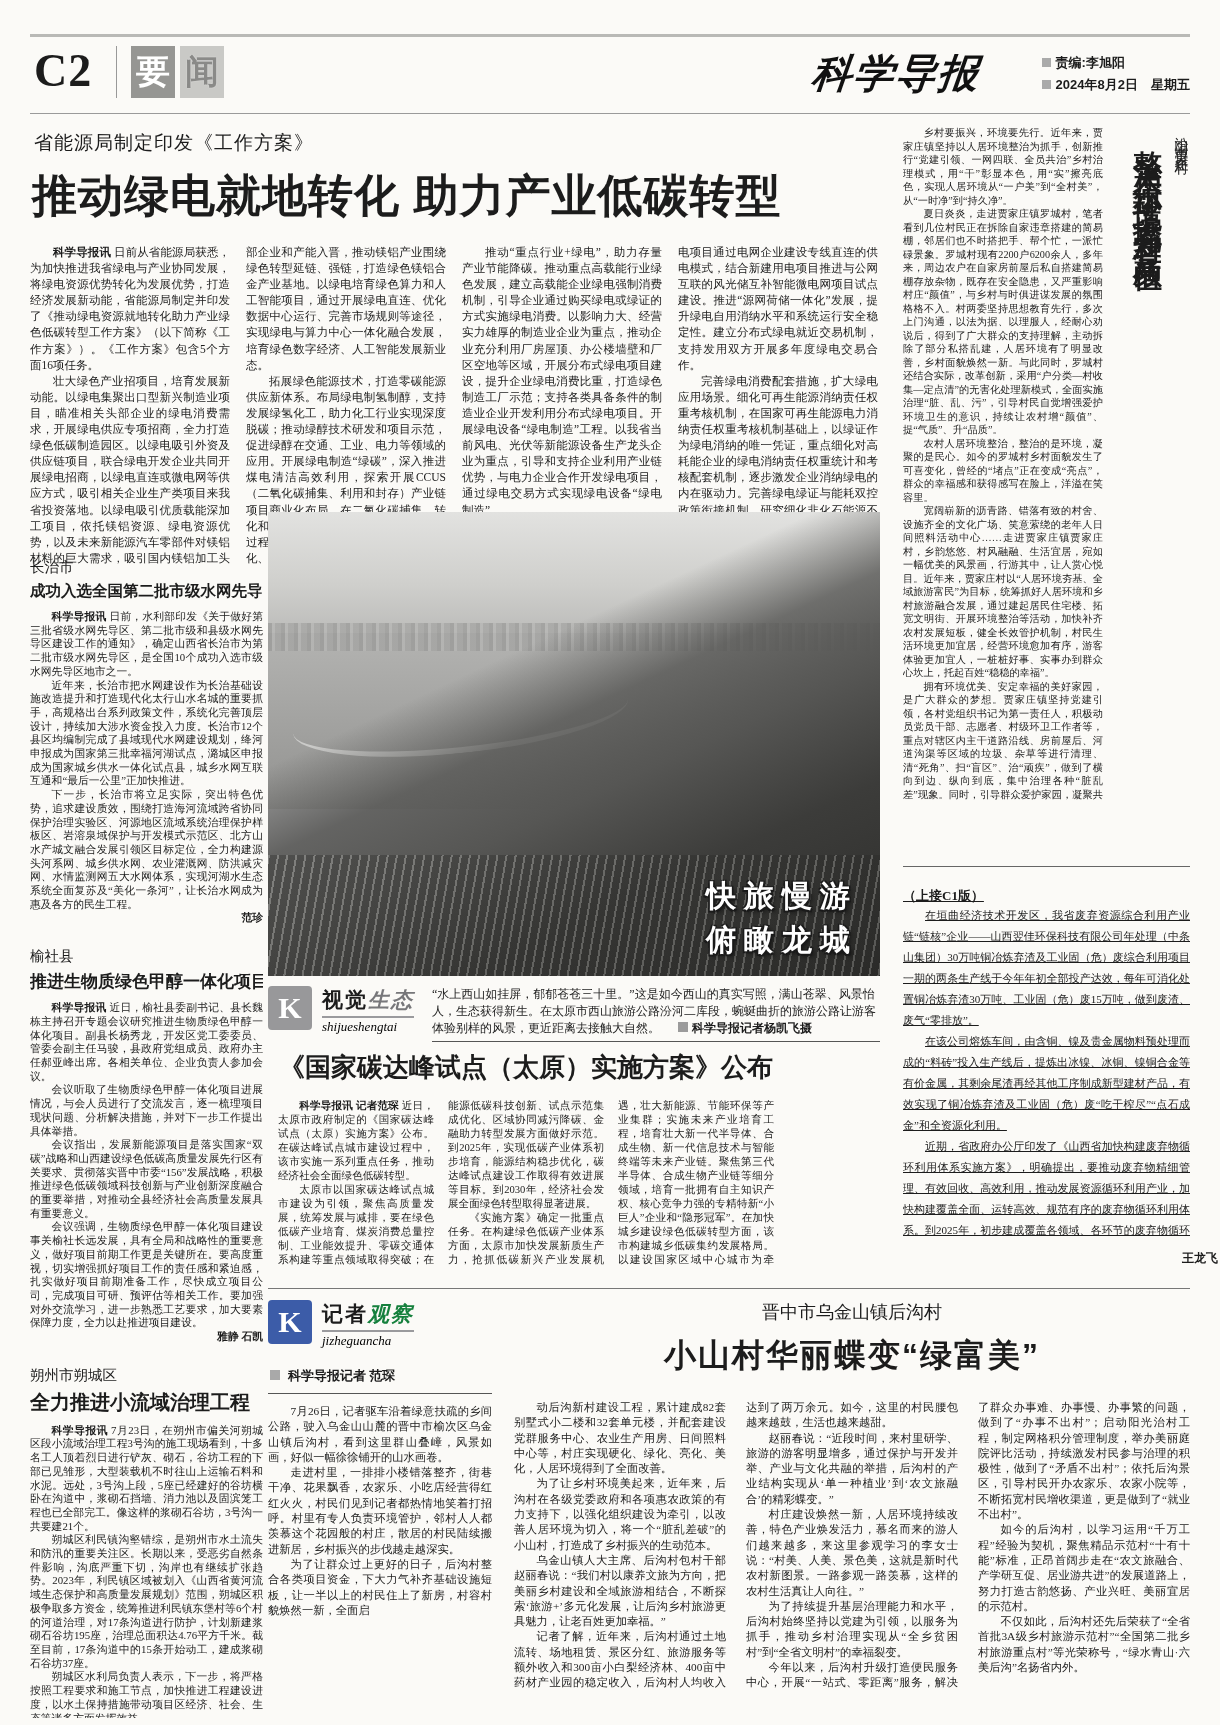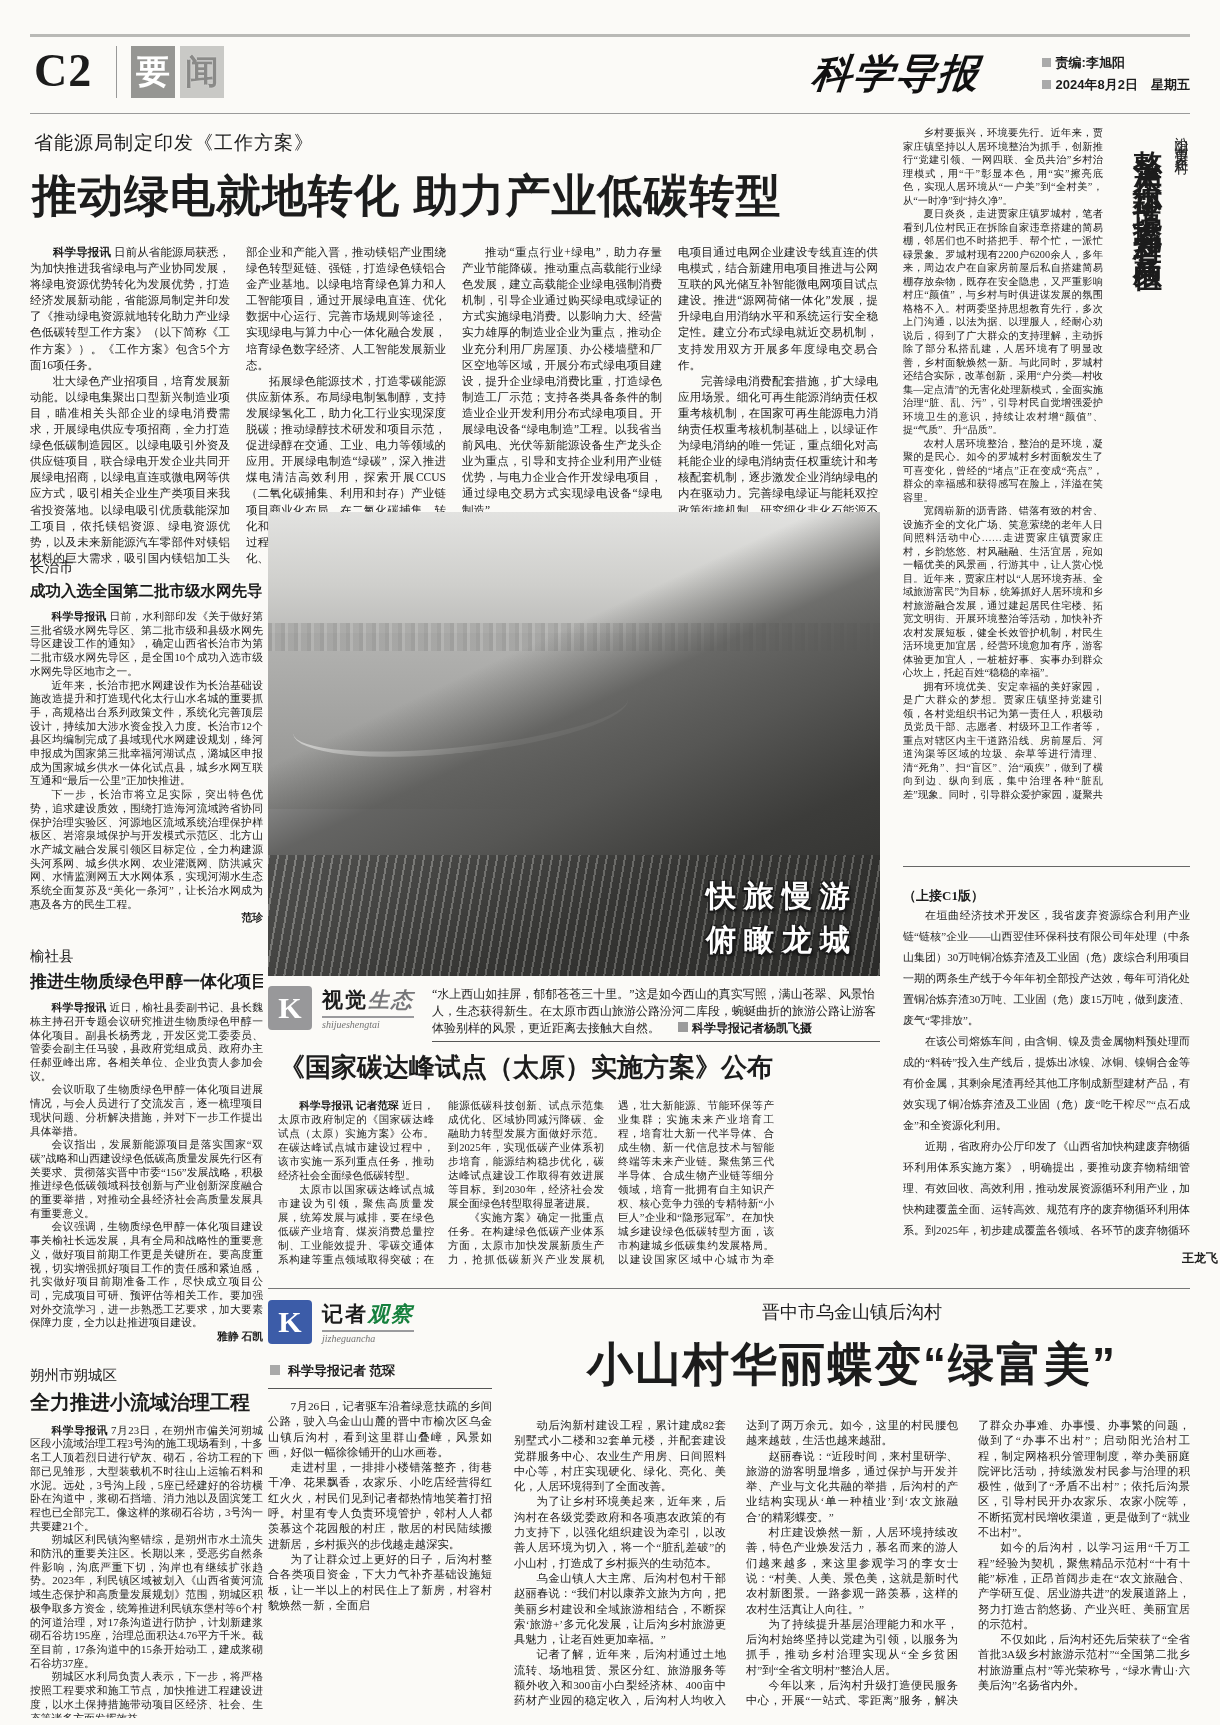--- a/index.html
+++ b/index.html
@@ -80,47 +80,47 @@
   #shijue { left:268px; top:986px; width:612px; height:56px; display:flex; }
   .k-logo { width:44px; height:44px; display:flex; align-items:center; justify-content:center;
     border-radius:4px; color:#fff; font-size:30px; font-weight:bold; font-family:"Liberation Serif",serif; }
   .k-gray { background:#98989a; }
   .k-blue { background:#3c5ca8; }
   .logo-txt { margin-left:10px; }
   .logo-cn { font-size:21px; font-weight:bold; letter-spacing:2px; }
   .logo-cn .script { font-style:italic; font-weight:bold; font-family:Liberation Sans, sans-serif; }
   .logo-gray-script { color:#77777a; }
   .logo-blue-script { color:#15803d; }
-  .logo-py { font-size:10px; font-style:italic; color:#737373; border-top:2px solid #9a9a9d; margin-top:2px; padding-top:1px; }
+  .logo-py { font-size:13px; font-style:italic; color:#000000; border-top:2px solid #9a9a9d; margin-top:2px; padding-top:1px; }
   #sj-caption { flex:1; margin-left:18px; font-size:12px; line-height:17px; border-bottom:1px solid #555; padding-bottom:2px; position:relative;}
   #sj-credit { font-weight:bold; white-space:nowrap; }
   .credit-sq { display:inline-block; width:10px; height:10px; background:#9b9b9b; margin:0 4px 0 18px; }
 
   
   #tanfeng { left:278px; top:1050px; width:496px; height:226px; }
   #tf-headline { text-align:center; font-size:26px; font-weight:bold; letter-spacing:0px; margin-bottom:14px; white-space:nowrap;}
   #tf-body { column-count:3; column-gap:14px; font-size:10.6px; line-height:14px; height:170px; overflow:hidden; }
 
   
-  #jixu { left:903px; top:866px; width:287px; height:412px; border-top:1px solid #666; padding-top:20px; }
+  #jixu { left:903px; top:866px; width:287px; height:412px; border-top:1px solid #666; padding-top:20px;text-decoration:underline; }
   #jx-marker { font-weight:bold; font-size:13px; text-indent:0; }
   #jx-body { font-size:11px; line-height:21px; height:340px; overflow:hidden; position:relative; }
   #jx-byline { position:absolute; right:2px; top:1250px; font-weight:bold; font-size:12px; }
 
   
   #bottom-rule { left:268px; top:1288px; width:922px; height:1px; background:#777; }
   #bottom { left:268px; top:1300px; width:922px; height:420px; display:flex; }
   #bt-left { width:224px; }
   #guancha-logo { display:flex; margin-bottom:12px; }
   #bt-reporter { font-weight:bold; font-size:13px; border-bottom:1.5px solid #555; padding:6px 0 8px 2px; margin-bottom:10px; }
   #bt-reporter .sq { display:inline-block; width:10px; height:10px; background:#a9a9a9; margin-right:8px; }
   #bt-col1 { font-size:11.3px; line-height:15.3px; height:330px; overflow:hidden; }
   #bt-right { flex:1; margin-left:22px; }
   #bt-kicker { text-align:center; font-size:18px; margin-bottom:10px; }
-  #bt-headline { text-align:center; font-size:46px; font-weight:900; letter-spacing:2px; margin-bottom:22px; white-space:nowrap; }
+  #bt-headline { text-align:center; font-size:32px; font-weight:900; letter-spacing:2px; margin-bottom:22px; white-space:nowrap; }
   #bt-cols { column-count:3; column-gap:20px; font-size:11.3px; line-height:15.3px; height:300px; overflow:hidden; }
 </style>
 </head>
 <body>
 
 <div id="top-rule" class="abs"></div>
 <div id="header" class="abs">
   <div id="page-no">C2</div>
   <div id="section-blocks">
     <div class="sec-block dark">要</div>
@@ -261,20 +261,20 @@
   <div id="bt-right">
     <div id="bt-kicker">晋中市乌金山镇后沟村</div>
     <div id="bt-headline" class="sans">小山村华丽蝶变“绿富美”</div>
     <div id="bt-cols">
       <p>动后沟新村建设工程，累计建成82套别墅式小二楼和32套单元楼，并配套建设党群服务中心、农业生产用房、日间照料中心等，村庄实现硬化、绿化、亮化、美化，人居环境得到了全面改善。</p>
       <p>为了让乡村环境美起来，近年来，后沟村在各级党委政府和各项惠农政策的有力支持下，以强化组织建设为牵引，以改善人居环境为切入，将一个“脏乱差破”的小山村，打造成了乡村振兴的生动范本。</p>
       <p>乌金山镇人大主席、后沟村包村干部赵丽春说：“我们村以康养文旅为方向，把美丽乡村建设和全域旅游相结合，不断探索‘旅游+’多元化发展，让后沟乡村旅游更具魅力，让老百姓更加幸福。”</p>
       <p>记者了解，近年来，后沟村通过土地流转、场地租赁、景区分红、旅游服务等额外收入和300亩小白梨经济林、400亩中药材产业园的稳定收入，后沟村人均收入达到了两万余元。如今，这里的村民腰包越来越鼓，生活也越来越甜。</p>
       <p>赵丽春说：“近段时间，来村里研学、旅游的游客明显增多，通过保护与开发并举、产业与文化共融的举措，后沟村的产业结构实现从‘单一种植业’到‘农文旅融合’的精彩蝶变。”</p>
       <p>村庄建设焕然一新，人居环境持续改善，特色产业焕发活力，慕名而来的游人们越来越多，来这里参观学习的李女士说：“村美、人美、景色美，这就是新时代农村新图景。一路参观一路羡慕，这样的农村生活真让人向往。”</p>
-      <p>为了持续提升基层治理能力和水平，后沟村始终坚持以党建为引领，以服务为抓手，推动乡村治理实现从“全乡贫困村”到“全省文明村”整治人居。</p>
+      <p>为了持续提升基层治理能力和水平，后沟村始终坚持以党建为引领，以服务为抓手，推动乡村治理实现从“全乡贫困村”到“全省文明村”的幸福裂变。</p>
       <p>今年以来，后沟村升级打造便民服务中心，开展“一站式、零距离”服务，解决了群众办事难、办事慢、办事繁的问题，做到了“办事不出村”；启动阳光治村工程，制定网格积分管理制度，举办美丽庭院评比活动，持续激发村民参与治理的积极性，做到了“矛盾不出村”；依托后沟景区，引导村民开办农家乐、农家小院等，不断拓宽村民增收渠道，更是做到了“就业不出村”。</p>
       <p>如今的后沟村，以学习运用“千万工程”经验为契机，聚焦精品示范村“十有十能”标准，正昂首阔步走在“农文旅融合、产学研互促、居业游共进”的发展道路上，努力打造古韵悠扬、产业兴旺、美丽宜居的示范村。</p>
       <p>不仅如此，后沟村还先后荣获了“全省首批3A级乡村旅游示范村”“全国第二批乡村旅游重点村”等光荣称号，“绿水青山·六美后沟”名扬省内外。</p>
 
     </div>
   </div>
 </div>
 
 </body></html>

